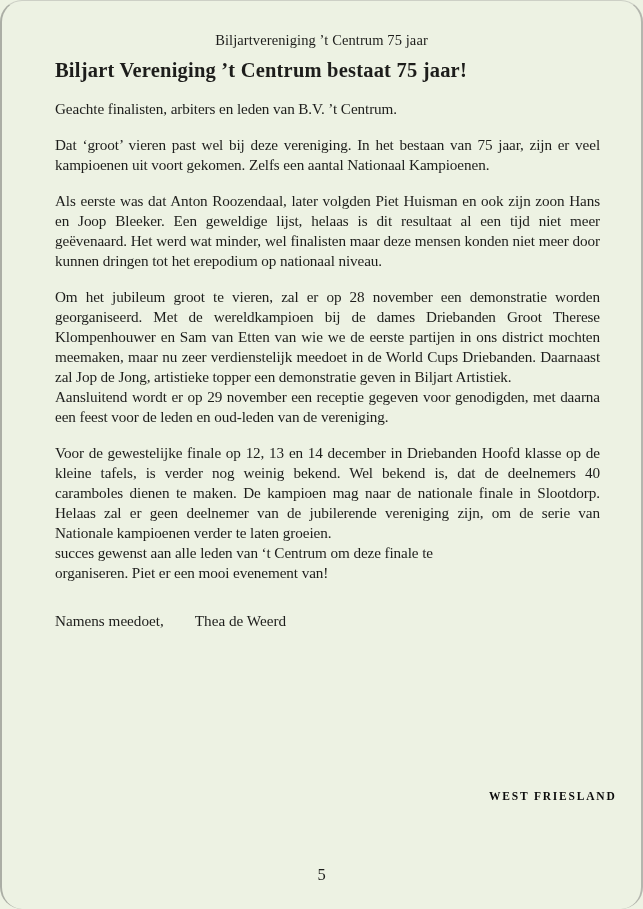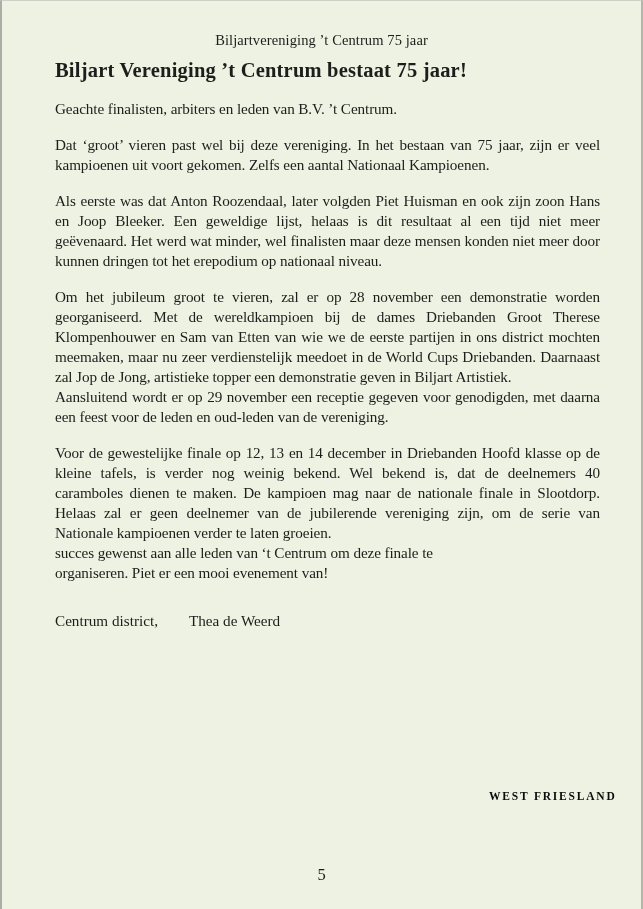--- a/index.html
+++ b/index.html
@@ -8,20 +8,21 @@
     width: 643px;
     height: 909px;
     box-sizing: border-box;
     background: #edf2e3;
     border-left: 2px solid #abaea5;
     border-right: 2px solid #b4b6ae;
     border-top: 1px solid #cdd0c6;
     overflow: hidden;
     font-family: "Liberation Serif", "DejaVu Serif", serif;
     color: #1d1d1b;
+    border-radius: 22px;
   }
   .running-header {
     position: absolute;
     top: 31px; left: 0; right: 0;
     text-align: center;
     font-size: 14.5px;
     letter-spacing: 0.1px;
   }
   .content {
     position: absolute;
@@ -88,21 +89,21 @@
 
     <p class="para">Geachte finalisten, arbiters en leden van B.V. ’t Centrum.</p>
     <p class="para">Dat ‘groot’ vieren past wel bij deze vereniging. In het bestaan van 75 jaar, zijn er veel kampioenen uit voort gekomen. Zelfs een aantal Nationaal Kampioenen.</p>
     <p class="para">Als eerste was dat Anton Roozendaal, later volgden Piet Huisman en ook zijn zoon Hans en Joop Bleeker. Een geweldige lijst, helaas is dit resultaat al een tijd niet meer geëvenaard. Het werd wat minder, wel finalisten maar deze mensen konden niet meer door kunnen dringen tot het erepodium op nationaal niveau.</p>
     <p class="para">Om het jubileum groot te vieren, zal er op 28 november een demonstratie worden georganiseerd. Met de wereldkampioen bij de dames Driebanden Groot Therese Klompenhouwer en Sam van Etten van wie we de eerste partijen in ons district mochten meemaken, maar nu zeer verdienstelijk meedoet in de World Cups Driebanden. Daarnaast zal Jop de Jong, artistieke topper een demonstratie geven in Biljart Artistiek.</p>
     <p class="para no-gap">Aansluitend wordt er op 29 november een receptie gegeven voor genodigden, met daarna een feest voor de leden en oud-leden van de vereniging.</p>
     <p class="para">Voor de gewestelijke finale op 12, 13 en 14 december in Driebanden Hoofd klasse op de kleine tafels, is verder nog weinig bekend. Wel bekend is, dat de deelnemers 40 caramboles dienen te maken. De kampioen mag naar de nationale finale in Slootdorp. Helaas zal er geen deelnemer van de jubilerende vereniging zijn, om de serie van Nationale kampioenen verder te laten groeien.</p>
     <p class="para no-gap narrow">succes gewenst aan alle leden van ‘t Centrum om deze finale te organiseren. Piet er een mooi evenement van!</p>
 
     <div class="closing">
-      <span>Centrum district,</span>
+      <span>Namens meedoet,</span>
       <span>Thea de Weerd</span>
     </div>
   </div>
 
   <div class="logo">
     <svg width="84" height="80" viewBox="0 0 100 100" preserveAspectRatio="none" aria-hidden="true">
       <defs>
         <clipPath id="sc">
           <path d="M50 3 C41 8 26 11 13 9.5 C10.5 29 11 49 17.5 64 C24 79 37 89 50 96 C63 89 76 79 82.5 64 C89 49 89.5 29 87 9.5 C74 11 59 8 50 3 Z"></path>
         </clipPath>

